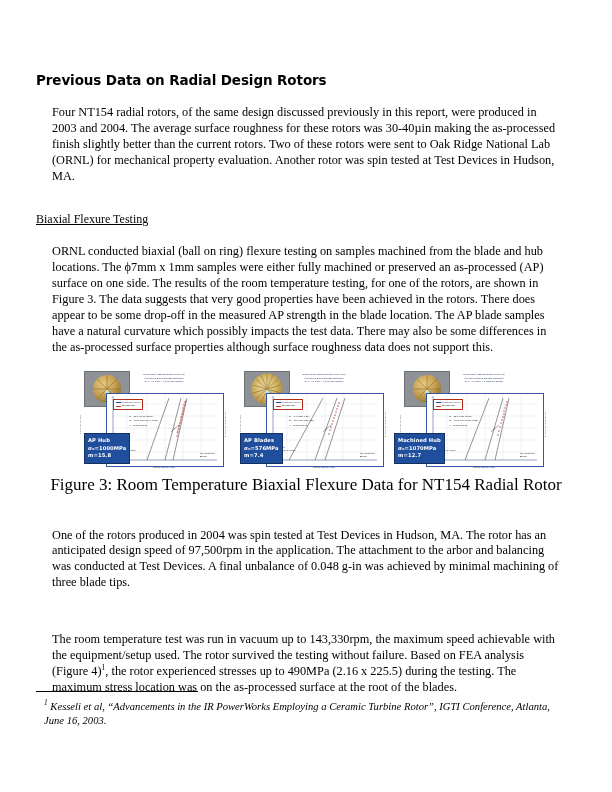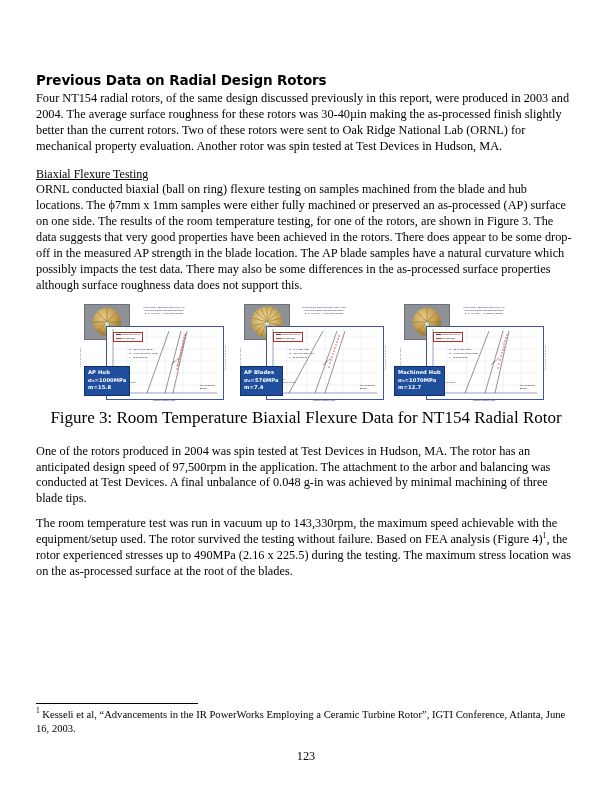--- a/index.html
+++ b/index.html
@@ -32,21 +32,21 @@
     font-size: 13.5px;
     font-weight: bold;
     letter-spacing: -0.1px;
     margin: 0 0 2px 0;
     line-height: 1.25;
   }
 
   p.body-text {
     font-size: 12.3px;
     line-height: 1.295;
-    margin: 0;
+    margin: 16px;
     text-align: left;
     word-spacing: 0.0px;
   }
 
   .subhead {
     font-size: 12px;
     line-height: 1.295;
     margin: 0;
     text-decoration: underline;
   }
@@ -263,21 +263,22 @@
   }
   .footnote-rule {
     width: 162px;
     height: 0;
     border-top: 0.8px solid #000;
     margin-bottom: 4px;
   }
   .footnote-text {
     font-size: 10.6px;
     line-height: 1.32;
-    margin: 0;
+    margin: 8px;
+    font-style: italic;
   }
   .footnote-text sup {
     font-size: 7.4px;
     vertical-align: super;
     line-height: 0;
   }
   .page-number {
     position: absolute;
     left: 0;
     bottom: 28px;
@@ -578,14 +579,13 @@
 
     <p class="body-text"><span>The room temperature test was run in vacuum up to 143,330rpm, the maximum speed achievable with the equipment/setup used.  The rotor survived the testing without failure.  Based on FEA analysis (Figure 4)</span><sup class="fn-ref">1</sup><span>, the rotor experienced stresses up to 490MPa (2.16 x 225.5) during the testing.  The maximum stress location was on the as-processed surface at the root of the blades.</span></p>
 
   </div>
 
   <div class="footnote-zone">
     <div class="footnote-rule"></div>
     <p class="footnote-text"><sup>1</sup> <span>Kesseli et al, “Advancements in the IR PowerWorks Employing a Ceramic Turbine Rotor”, IGTI Conference, Atlanta, June 16, 2003.</span></p>
   </div>
 
-  <div class="page-number">123</div>
 </div>
 
 </body></html>

